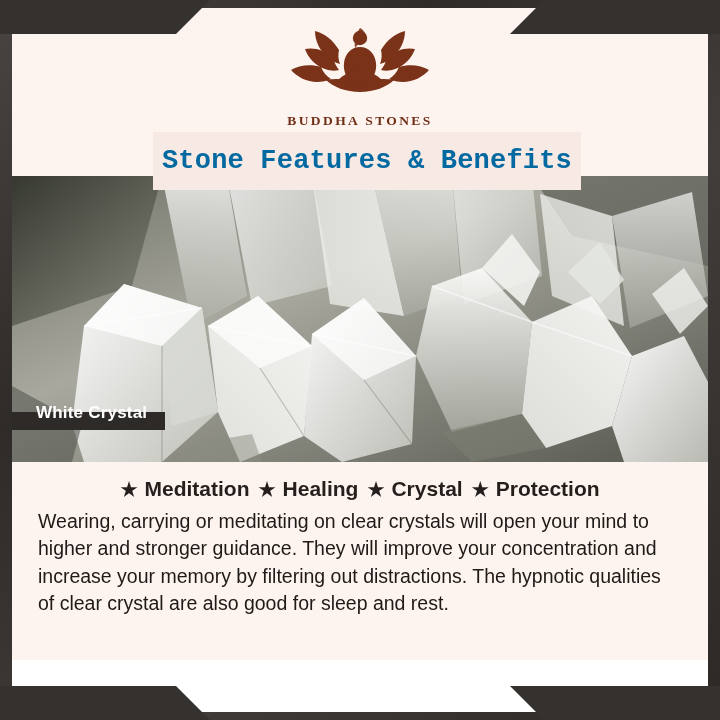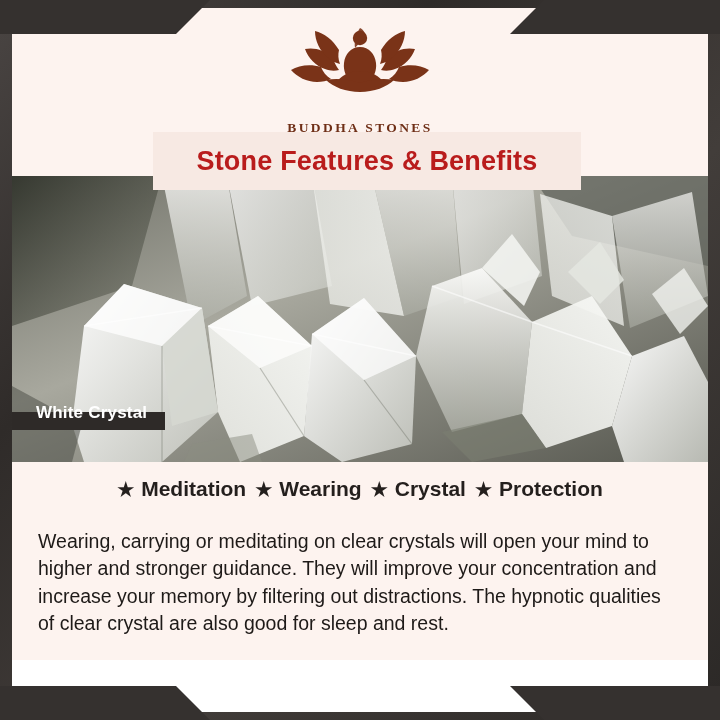--- a/index.html
+++ b/index.html
@@ -56,42 +56,42 @@
 
   
   #brand {
     position: absolute;
     left: 0; right: 0; top: 14px;
     text-align: center;
     z-index: 12;
   }
   #lotus-logo { display: block; margin: 0 auto; }
   #brand-name {
-    margin-top: 12px;
+    margin-top: 5px;
     font-size: 13.5px;
     letter-spacing: 2.4px;
     font-weight: bold;
     color: #6f2f17;
     font-family: "Liberation Serif", serif;
   }
 
   
   #title-band {
     position: absolute;
     left: 141px; top: 124px;
     width: 428px; height: 58px;
     background: #f7e9e3;
     display: flex; align-items: center; justify-content: center;
     z-index: 14;
   }
   #title-text {
     font-size: 27px;
     font-weight: bold;
-    color: #b91c1c;
-    font-family: Liberation Sans, sans-serif;
+    color: #0369a1;
+    font-family: Liberation Mono, monospace;
     letter-spacing: 0.2px;
   }
 
   
   #photo {
     position: absolute;
     left: 0; top: 168px;
     width: 696px; height: 286px;
     overflow: hidden;
     z-index: 8;
@@ -129,21 +129,20 @@
   }
   .star { font-size: 19px; color: #241f1d; line-height: 1; }
 
   
   #body-block {
     position: absolute;
     left: 0; top: 500px;
     width: 696px;
     padding: 0 26px;
     z-index: 16;
-    margin-top: 20px;
   }
   #body-text {
     font-size: 19.5px;
     line-height: 1.40;
     color: #1e1a18;
     text-align: left;
     font-family: "Liberation Sans", sans-serif;
     hyphens: auto;
   }
 
@@ -272,21 +271,21 @@
       <span>White Crystal</span>
     </div>
 
     <div id="benefits">
       <div class="benefit">
         <span class="star">★</span>
         <span>Meditation</span>
       </div>
       <div class="benefit">
         <span class="star">★</span>
-        <span>Wearing</span>
+        <span>Healing</span>
       </div>
       <div class="benefit">
         <span class="star">★</span>
         <span>Crystal</span>
       </div>
       <div class="benefit">
         <span class="star">★</span>
         <span>Protection</span>
       </div>
     </div>

